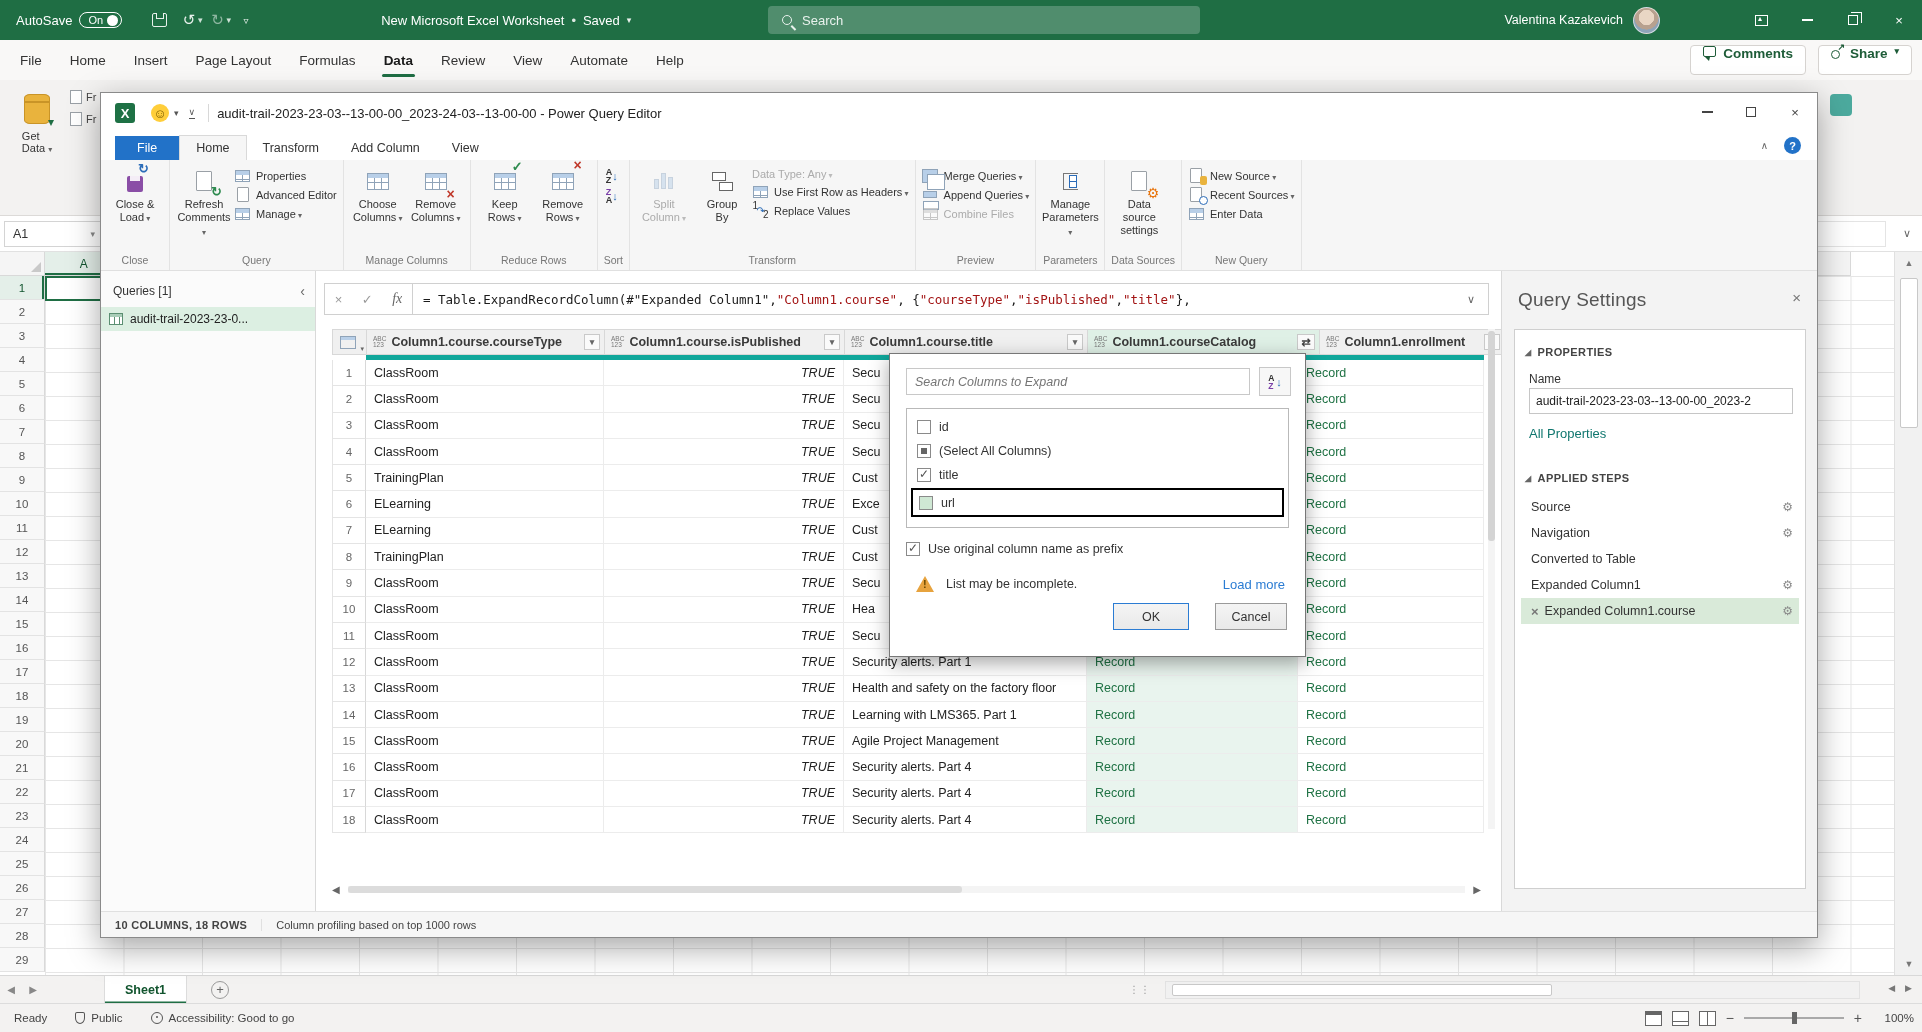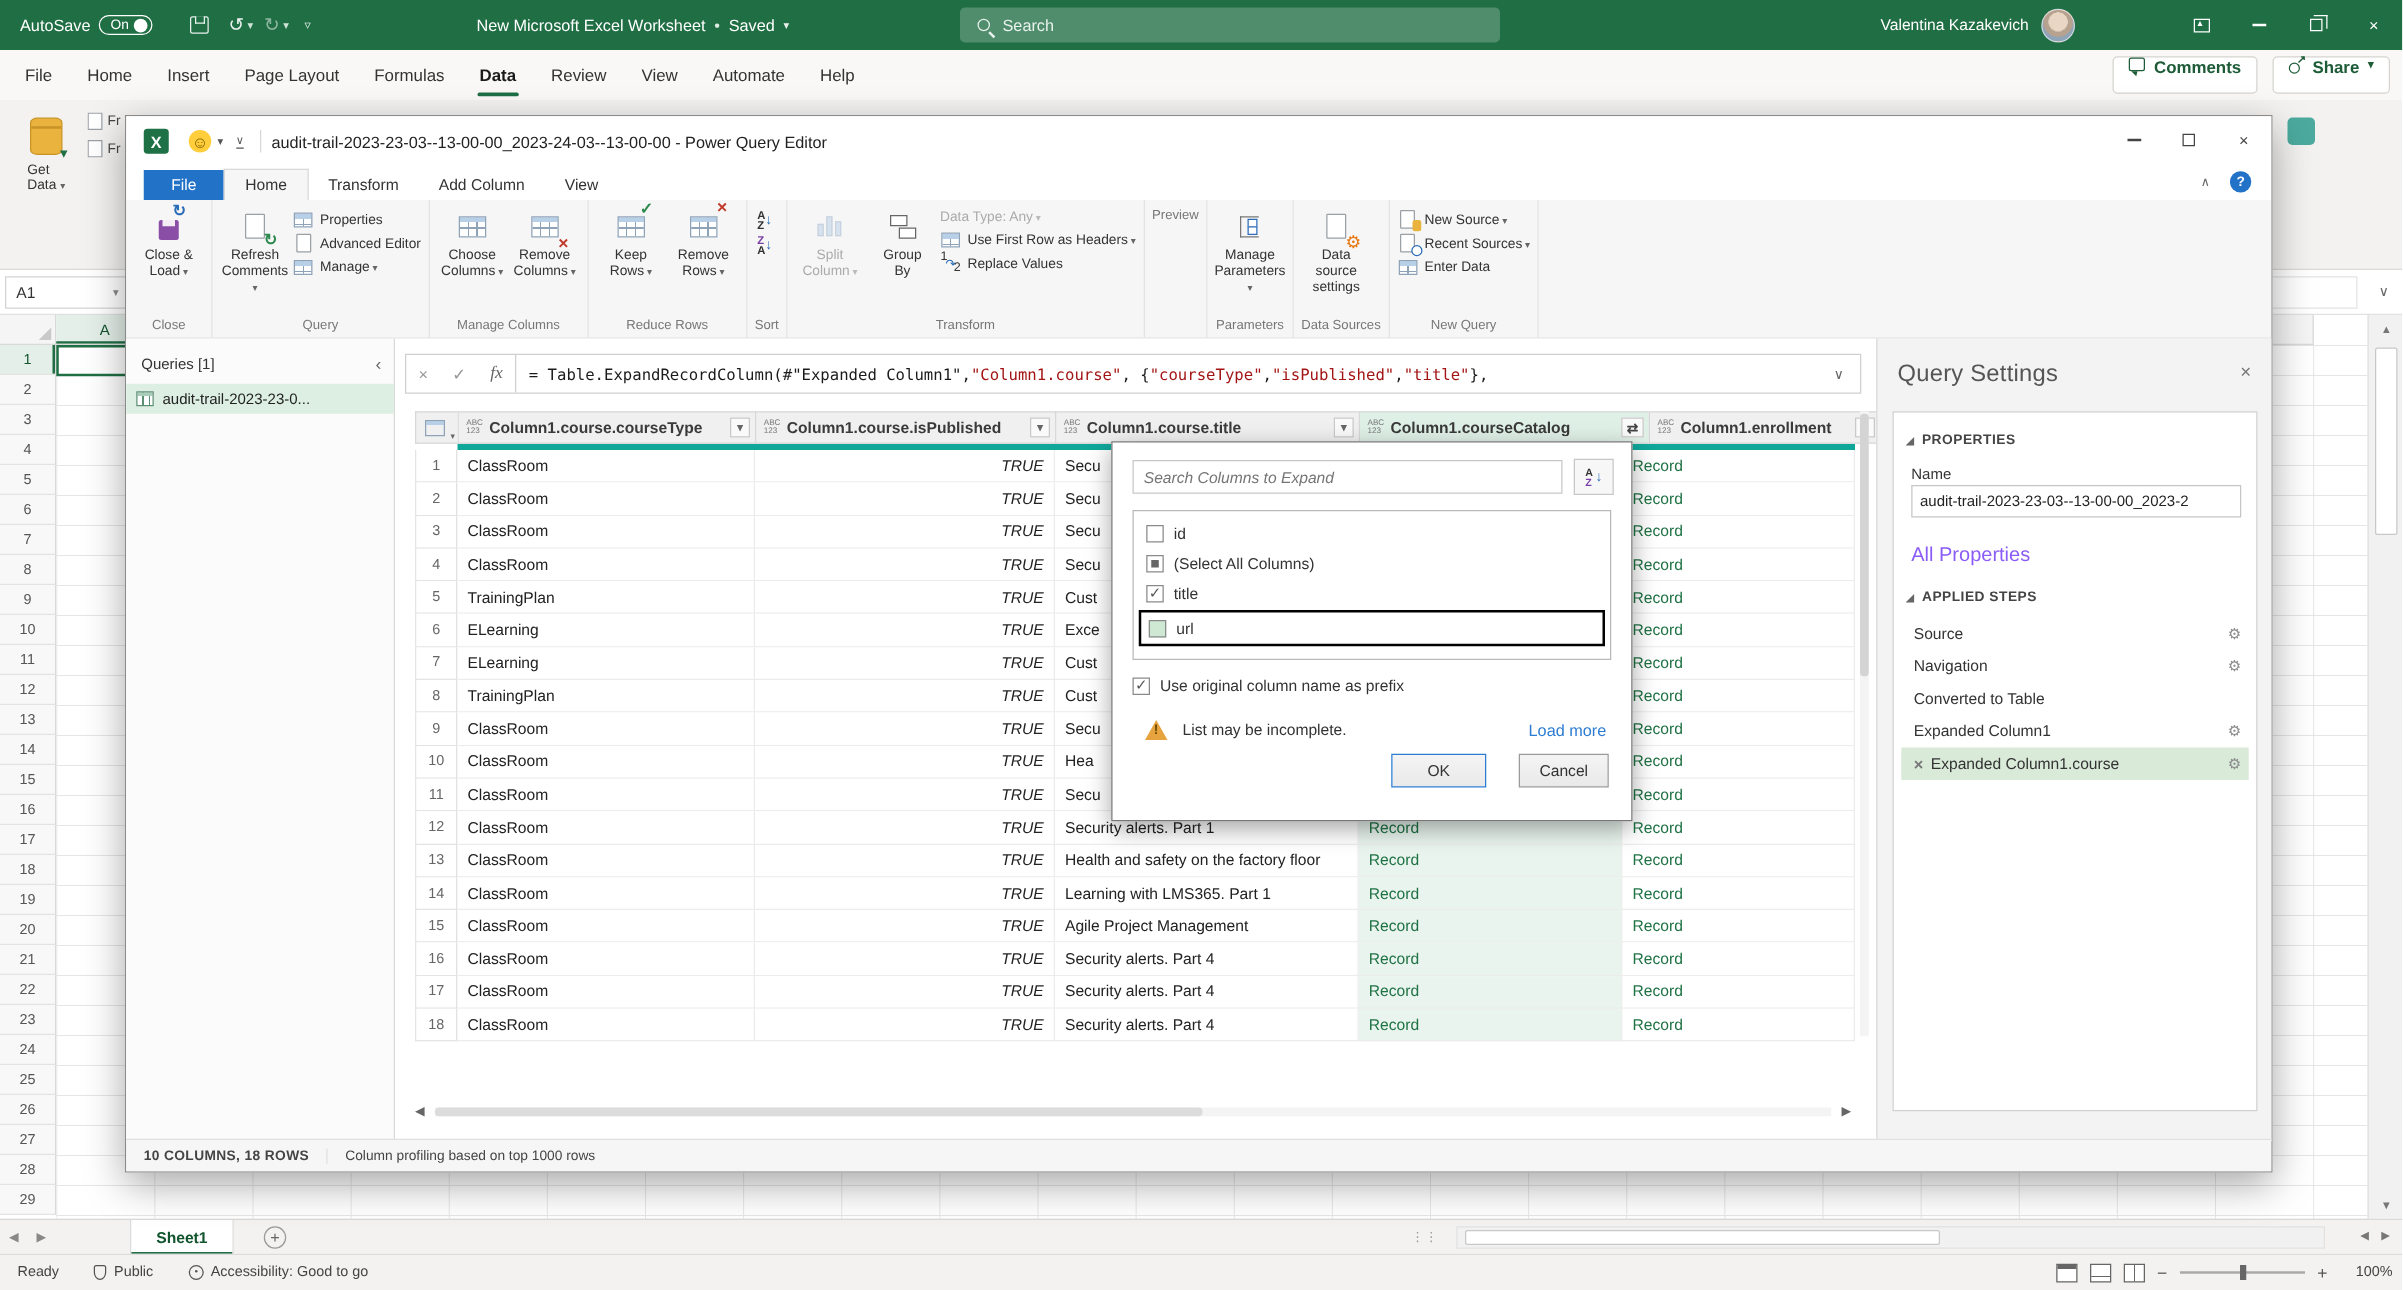--- a/index.html
+++ b/index.html
@@ -235,21 +235,21 @@
   
   .pq-settings { width:316px; background:#f3f3f3; border-left:1px solid #d9d9d9; position:relative; }
   .qs-title { position:absolute; left:16px; top:18px; font-size:19px; font-weight:300; color:#555; letter-spacing:.2px; }
   .qs-close { position:absolute; right:16px; top:18px; color:#777; font-size:15px; }
   .qs-card { position:absolute; left:12px; top:58px; width:292px; height:560px; background:#fff; border:1px solid #cfcfcf; }
   .qs-sec { display:flex; align-items:center; gap:6px; font-size:11px; font-weight:bold; color:#444; letter-spacing:.4px; }
   .qs-tri { color:#666; font-size:8px; }
   .qs-sec.p1 { position:absolute; left:10px; top:16px; }
   .qs-namelbl { position:absolute; left:14px; top:42px; font-size:12px; color:#333; }
   .qs-input { position:absolute; left:14px; top:58px; width:264px; height:26px; border:1px solid #c6c6c6; font-size:12px; color:#222; padding:0 6px; font-family:"Liberation Sans",sans-serif; background:#fff; }
-  .qs-link { position:absolute; left:14px; top:106px; font-size:16px; color:#8b5cf6; }
+  .qs-link { position:absolute; left:14px; top:96px; font-size:13px; color:#0f766e; }
   .qs-sec.p2 { position:absolute; left:10px; top:142px; }
   .qs-steps { position:absolute; left:6px; top:164px; right:6px; }
   .step { display:flex; align-items:center; height:26px; padding:0 6px 0 10px; font-size:12.5px; color:#333; gap:6px; }
   .step.sel { background:#d9ead9; }
   .step-lbl { flex:1; white-space:nowrap; overflow:hidden; }
   .step-gear { color:#8a8a8a; font-size:12px; }
   .step-x { color:#777; font-size:13px; font-weight:bold; }
 
   
   .pq-status { position:absolute; left:0; bottom:0; width:100%; height:26px; background:#f6f6f6; border-top:1px solid #e0e0e0; display:flex; align-items:center; font-size:11px; color:#444; }
@@ -682,20 +682,42 @@
                   </span>
                 </span>
                 <span>Replace Values</span>
               </div>
           </div>
         </div>
         <div class="rglabel">Transform</div>
       </div>
 
       <div class="rgrp">
+        <div class="rrow">
+          <div class="rcol">
+            <div class="rsm">
+                <span class="sicon">
+                  <span class="ic-merge"></span>
+                </span>
+                <span class="dd">Merge Queries</span>
+              </div>
+            <div class="rsm">
+                <span class="sicon">
+                  <span class="ic-append"></span>
+                </span>
+                <span class="dd">Append Queries</span>
+              </div>
+            <div class="rsm dis">
+                <span class="sicon">
+                  <span class="shape-tbl sm gray"></span>
+                </span>
+                <span>Combine Files</span>
+              </div>
+          </div>
+        </div>
         <div class="rglabel">Preview</div>
       </div>
 
       <div class="rgrp">
         <div class="rrow">
           <div class="rbig">
             <span class="ricon">
                 <span class="ic-params"></span>
               </span>
             <span class="lab">

